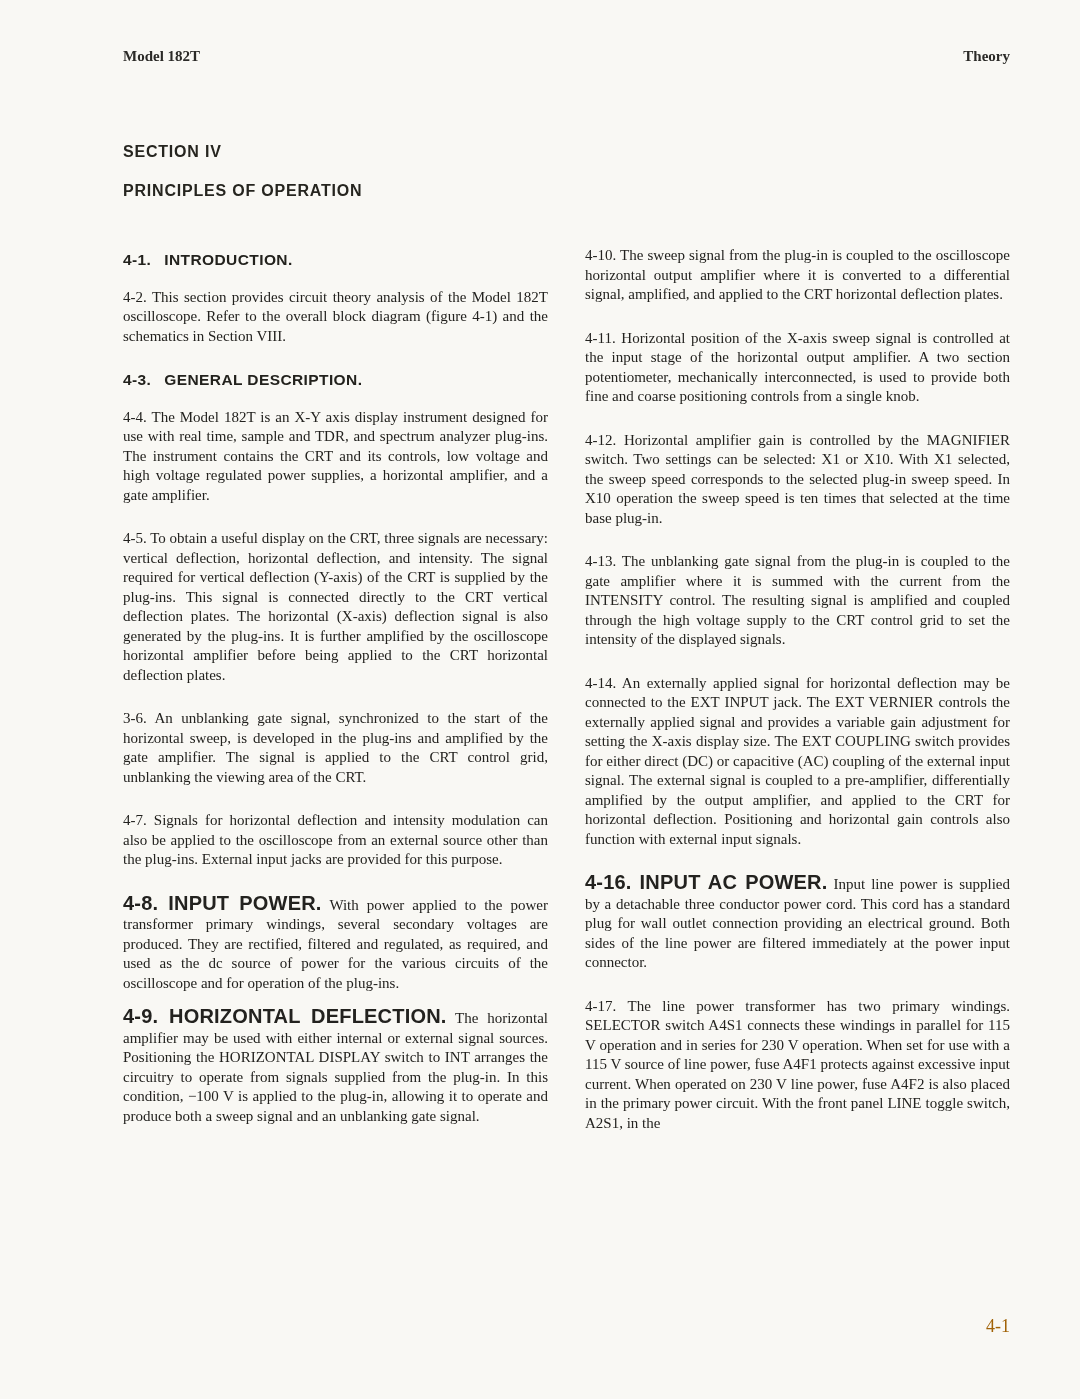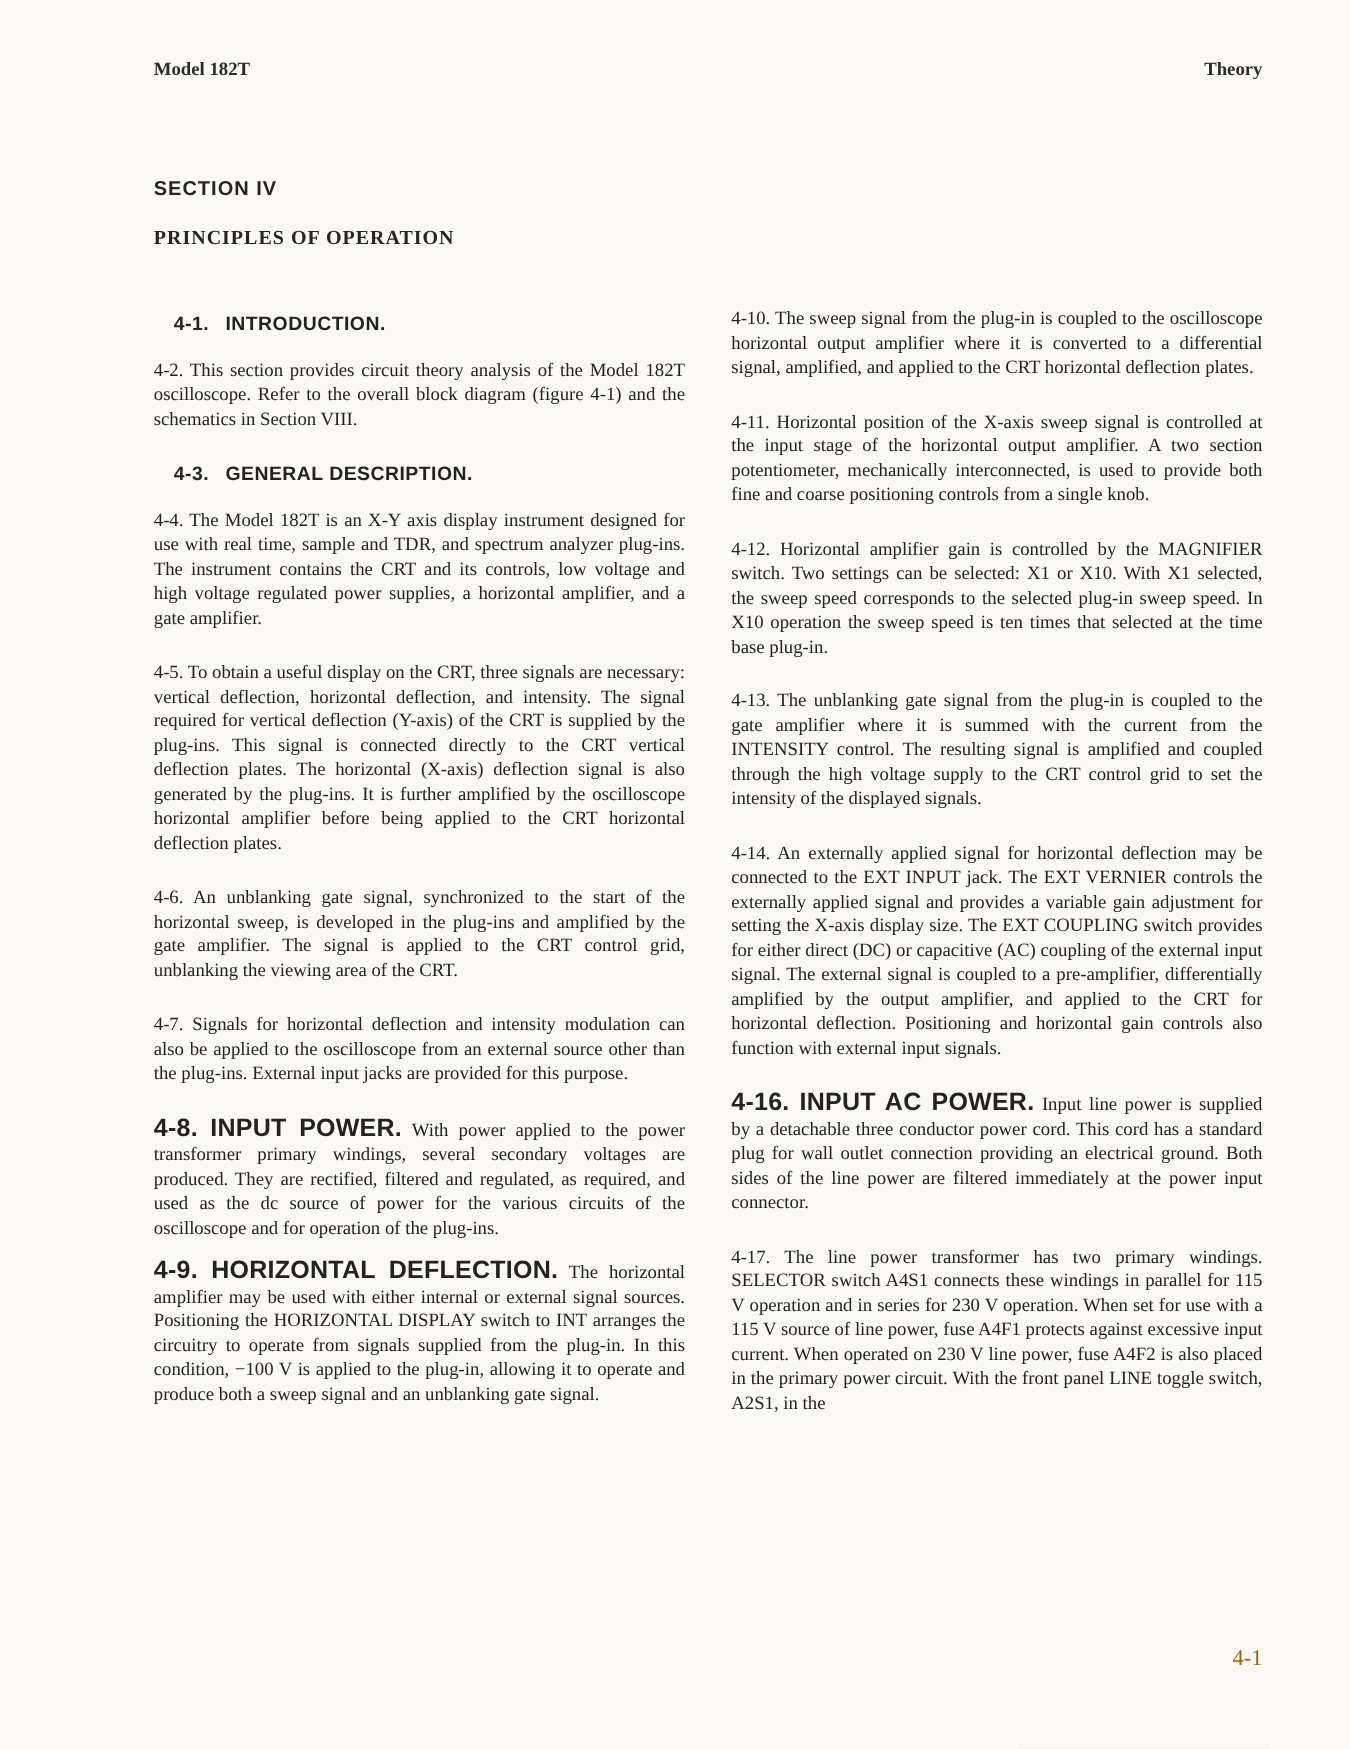--- a/index.html
+++ b/index.html
@@ -27,39 +27,39 @@
     font-weight: bold;
   }
   .titles {
     text-align: left;
     margin-top: 78px;
     font-family: "Liberation Sans", sans-serif;
     font-weight: bold;
     color: #26251f;
   }
   .title1 { font-size: 16px; letter-spacing: 0.8px; }
-  .title2 { font-size: 16px; letter-spacing: 0.8px; margin-top: 21px; font-family: Liberation Serif, serif; }
+  .title2 { font-size: 16px; letter-spacing: 0.8px; margin-top: 21px; }
   .cols {
     display: flex;
     gap: 37px;
     margin-top: 46px;
   }
   .col {
     width: 425px;
     font-size: 15px;
     line-height: 19.5px;
     text-align: justify;
     color: #23221f;
   }
   h3 {
     font-family: "Liberation Sans", sans-serif;
     font-weight: bold;
     font-size: 15.5px;
     letter-spacing: 0.4px;
-    margin: 4px 0 18px 16px;
+    margin: 4px 0 18px 0;
     color: #23221d;
     text-align: left;
   }
   h3.mt { margin-top: 14px; }
   .hnum { margin-right: 13px; }
   .p { margin: 0 0 14px 0; }
   .p.gap { margin-bottom: 24px; }
   .lead {
     font-family: "Liberation Sans", sans-serif;
     font-weight: bold;
@@ -95,21 +95,21 @@
       <h3>
         <span class="hnum">4-1.</span><span>INTRODUCTION.</span>
       </h3>
       <p class="p gap">4-2. This section provides circuit theory analysis of the Model 182T oscilloscope. Refer to the overall block diagram (figure 4-1) and the schematics in Section VIII.</p>
 
       <h3 class="mt">
         <span class="hnum">4-3.</span><span>GENERAL DESCRIPTION.</span>
       </h3>
       <p class="p gap">4-4. The Model 182T is an X-Y axis display instrument designed for use with real time, sample and TDR, and spectrum analyzer plug-ins. The instrument contains the CRT and its controls, low voltage and high voltage regulated power supplies, a horizontal amplifier, and a gate amplifier.</p>
       <p class="p gap">4-5. To obtain a useful display on the CRT, three signals are necessary: vertical deflection, horizontal deflection, and intensity. The signal required for vertical deflection (Y-axis) of the CRT is supplied by the plug-ins. This signal is connected directly to the CRT vertical deflection plates. The horizontal (X-axis) deflection signal is also generated by the plug-ins. It is further amplified by the oscilloscope horizontal amplifier before being applied to the CRT horizontal deflection plates.</p>
-      <p class="p gap">4-6. An unblanking gate signal, synchronized to the start of the horizontal sweep, is developed in the plug-ins and amplified by the gate amplifier. The signal is applied to the CRT control grid, unblanking the viewing area of the CRT.</p>
+      <p class="p gap">3-6. An unblanking gate signal, synchronized to the start of the horizontal sweep, is developed in the plug-ins and amplified by the gate amplifier. The signal is applied to the CRT control grid, unblanking the viewing area of the CRT.</p>
       <p class="p gap">4-7. Signals for horizontal deflection and intensity modulation can also be applied to the oscilloscope from an external source other than the plug-ins. External input jacks are provided for this purpose.</p>
       <p class="p"><span class="lead">4-8. INPUT POWER.</span> <span>With power applied to the power transformer primary windings, several secondary voltages are produced. They are rectified, filtered and regulated, as required, and used as the dc source of power for the various circuits of the oscilloscope and for operation of the plug-ins.</span></p>
       <p class="p"><span class="lead">4-9. HORIZONTAL DEFLECTION.</span> <span>The horizontal amplifier may be used with either internal or external signal sources. Positioning the HORIZONTAL DISPLAY switch to INT arranges the circuitry to operate from signals supplied from the plug-in. In this condition, −100 V is applied to the plug-in, allowing it to operate and produce both a sweep signal and an unblanking gate signal.</span></p>
     </div>
 
     <div class="col">
       <p class="p gap">4-10. The sweep signal from the plug-in is coupled to the oscilloscope horizontal output amplifier where it is converted to a differential signal, amplified, and applied to the CRT horizontal deflection plates.</p>
       <p class="p gap">4-11. Horizontal position of the X-axis sweep signal is controlled at the input stage of the horizontal output amplifier. A two section potentiometer, mechanically interconnected, is used to provide both fine and coarse positioning controls from a single knob.</p>
       <p class="p gap">4-12. Horizontal amplifier gain is controlled by the MAGNIFIER switch. Two settings can be selected: X1 or X10. With X1 selected, the sweep speed corresponds to the selected plug-in sweep speed. In X10 operation the sweep speed is ten times that selected at the time base plug-in.</p>
       <p class="p gap">4-13. The unblanking gate signal from the plug-in is coupled to the gate amplifier where it is summed with the current from the INTENSITY control. The resulting signal is amplified and coupled through the high voltage supply to the CRT control grid to set the intensity of the displayed signals.</p>

